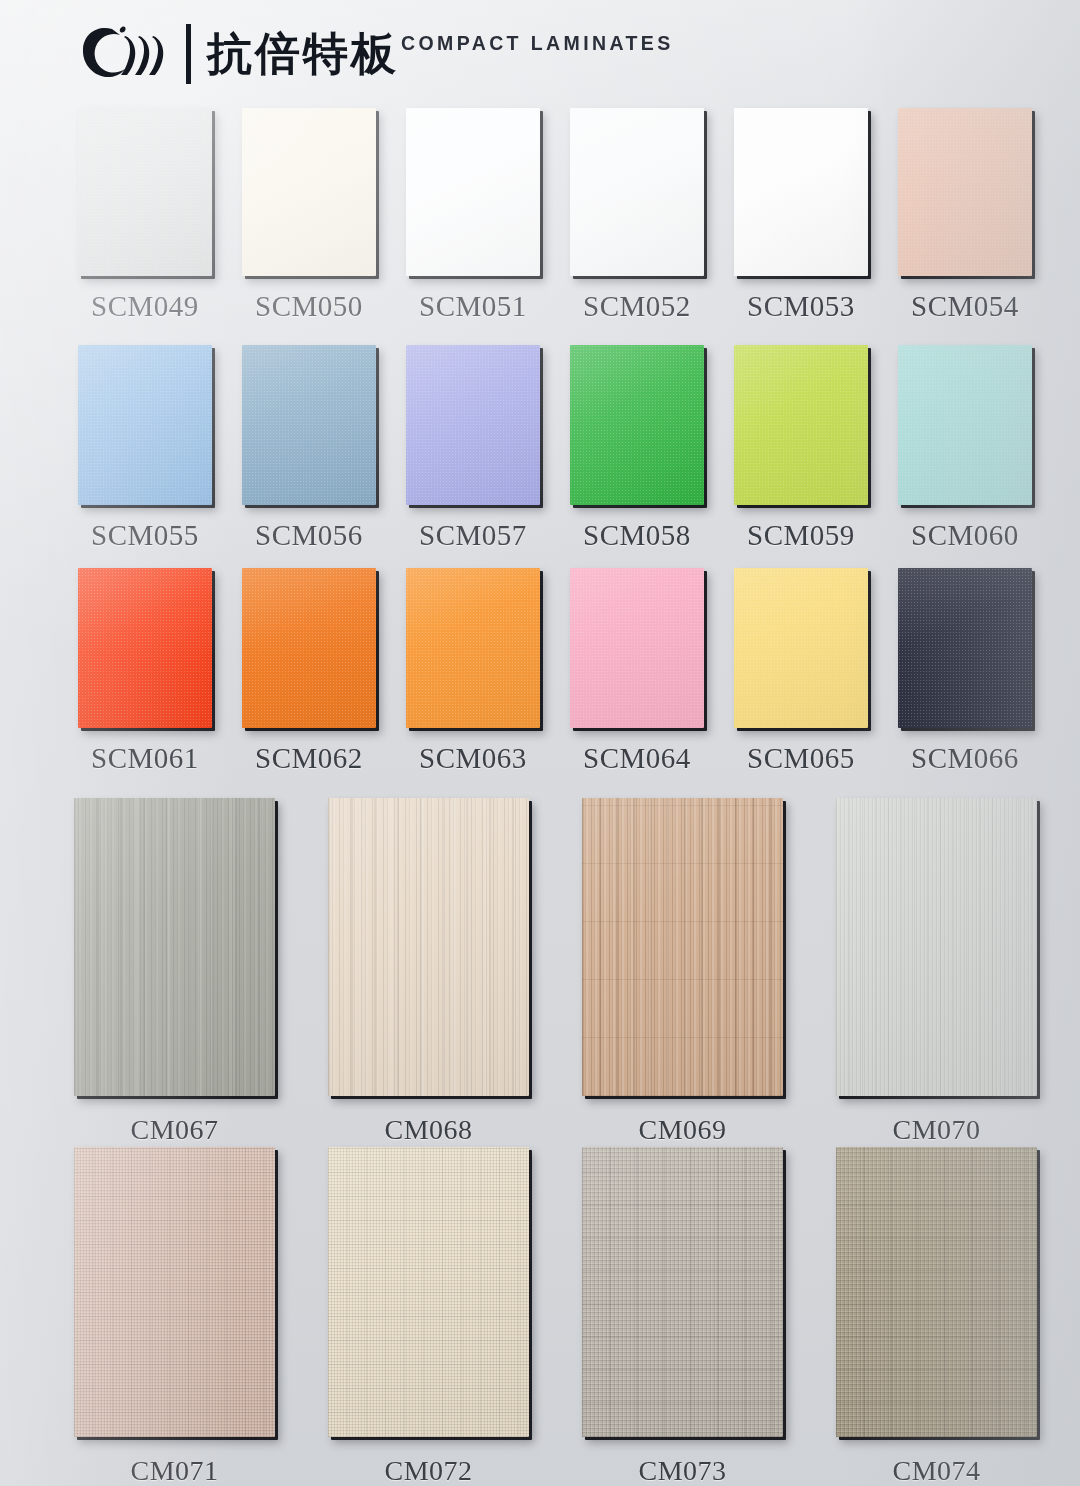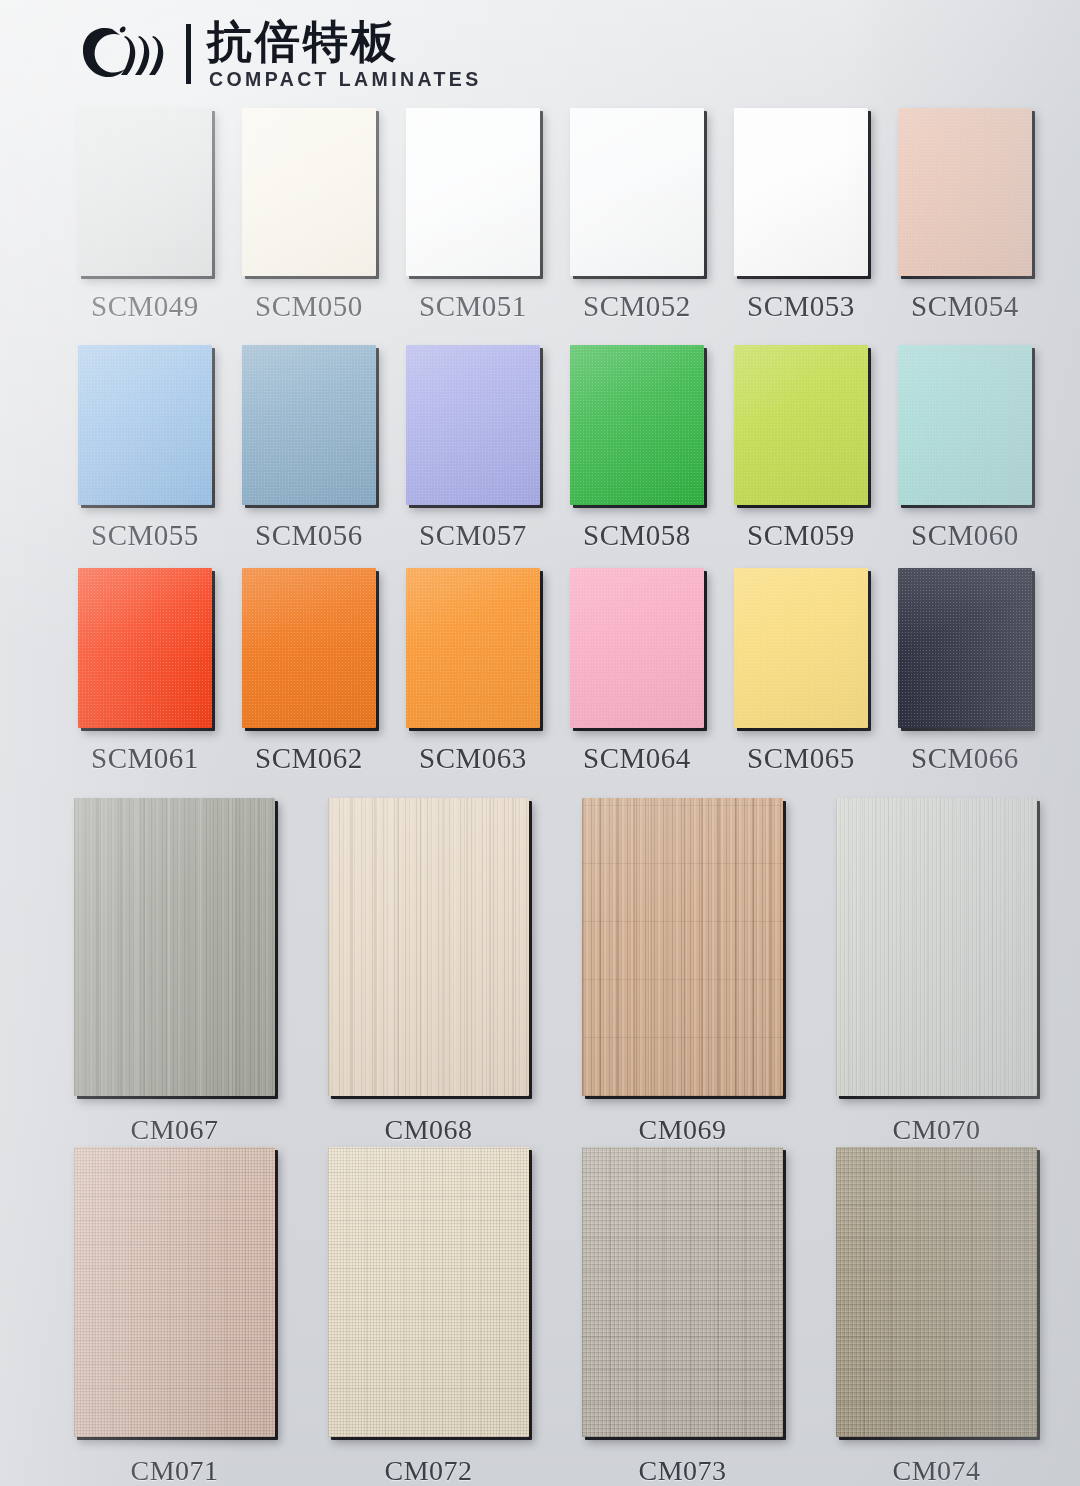--- a/index.html
+++ b/index.html
@@ -45,21 +45,21 @@
     flex: none;
   }
   .logo-mark svg { display:block; width: 98px; height: 62px; }
   .logo-divider {
     width: 5px;
     height: 60px;
     background: #141820;
     margin: 0 16px 0 10px;
     flex: none;
   }
-  .logo-text { display: flex; flex-direction: column; }
+  .logo-text { display: flex; flex-direction: row; }
   .logo-cn {
     font-family: "DejaVu Sans", sans-serif;
     font-weight: bold;
     font-size: 45px;
     line-height: 48px;
     letter-spacing: 3px;
     color: #13171f;
   }
   .logo-en {
     font-family: "Liberation Sans", sans-serif;

